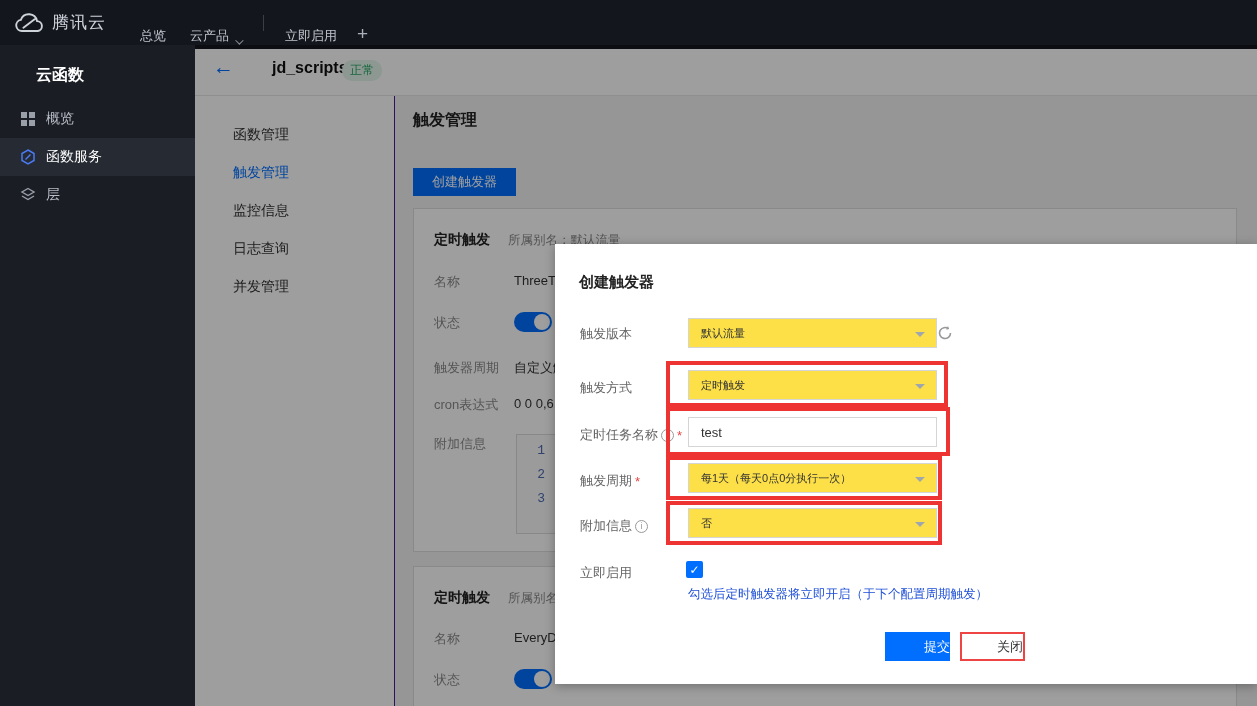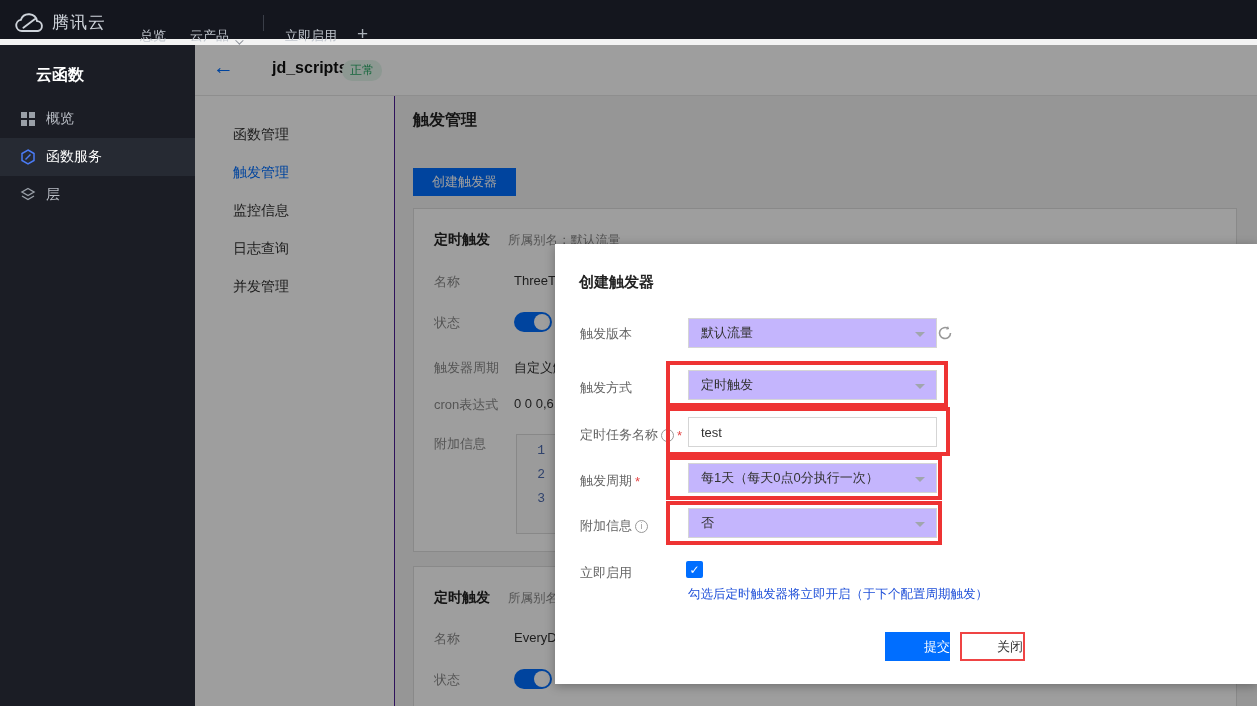--- a/index.html
+++ b/index.html
@@ -1,20 +1,20 @@
 <!DOCTYPE html>
 <html><head>
 <meta charset="utf-8">
 <style>
   * { margin:0; padding:0; box-sizing:border-box; }
   html,body { width:1257px; height:706px; overflow:hidden; }
   body { font-family:"Liberation Sans","DejaVu Sans",sans-serif; position:relative; background:#f3f3f3; }
 
   
-  .navbar { position:absolute; left:0; top:0; width:1257px; height:39px; background:#14161e; z-index:10; }
+  .navbar { position:absolute; left:0; top:0; width:1257px; height:49px; background:#14161e; z-index:10; }
   .nav-logo { position:absolute; left:14px; top:0; height:45px; display:flex; align-items:center; gap:8px; }
   .nav-logo-text { color:#ced3da; font-size:17px; letter-spacing:1px; }
   .nav-item { position:absolute; top:0; height:45px; display:flex; align-items:flex-end; color:#bfc4cc; font-size:13px; cursor:pointer; }
   .nav-overview { left:140px; }
   .nav-products { left:190px; gap:6px; }
   .caret { width:6px; height:6px; border-right:1px solid #8b9098; border-bottom:1px solid #8b9098; transform:rotate(45deg) translateY(-2px); display:inline-block; }
   .nav-divider { position:absolute; left:263px; top:15px; width:1px; height:16px; background:#3a3e48; }
   .nav-record { left:285px; }
   .nav-plus { left:357px; font-size:19px; color:#aab0b8; }
 
@@ -55,21 +55,21 @@
 
   
   .overlay { position:absolute; left:195px; top:45px; width:1062px; height:661px; background:rgba(0,0,0,0.38); z-index:40; }
 
   
   .modal { position:absolute; left:555px; top:244px; width:702px; height:440px; background:#ffffff; z-index:50; box-shadow:0 2px 10px rgba(0,0,0,0.3); }
   .modal-title { position:absolute; left:24px; top:29px; font-size:15px; font-weight:bold; color:#222; }
   .m-label { position:absolute; left:25px; font-size:13px; color:#666; display:flex; align-items:center; gap:3px; }
   .info-icon { width:13px; height:13px; border:1px solid #999; border-radius:50%; color:#999; font-size:9px; display:inline-flex; align-items:center; justify-content:center; font-style:normal; }
   .req { color:#e54545; font-size:13px; }
-  .m-control { position:absolute; left:133px; width:249px; height:30px; border:1px solid #d5d5d5; background:#c4b5fd; font-size:13px; color:#333; display:flex; align-items:center; padding-left:12px; cursor:pointer; }
+  .m-control { position:absolute; left:133px; width:249px; height:30px; border:1px solid #d5d5d5; background:#fde047; font-size:11px; color:#333; display:flex; align-items:center; padding-left:12px; cursor:pointer; }
   .m-control .sel-caret { position:absolute; right:11px; top:13px; width:0; height:0; border-left:5px solid transparent; border-right:5px solid transparent; border-top:5px solid #a0a6ad; }
   .m-input { position:absolute; left:133px; width:249px; height:30px; border:1px solid #d5d5d5; font-size:13px; color:#333; padding-left:12px; font-family:inherit; }
   .refresh-btn { position:absolute; left:382px; top:81px; width:16px; height:16px; cursor:pointer; }
   .checkbox { position:absolute; left:131px; top:317px; width:17px; height:17px; background:#006eff; color:#fff; font-size:12px; display:flex; align-items:center; justify-content:center; cursor:pointer; border-radius:2px; }
   .enable-note { position:absolute; left:133px; top:342px; font-size:12.5px; color:#1d4ed8; }
   .m-btn { position:absolute; top:388px; width:65px; height:29px; font-size:13px; cursor:pointer; border:none;text-align:right; }
   .btn-submit { left:330px; background:#006eff; color:#fff; }
   .btn-close { left:405px; background:#fff; color:#333; border:2px solid #ef4444; }
 
   

